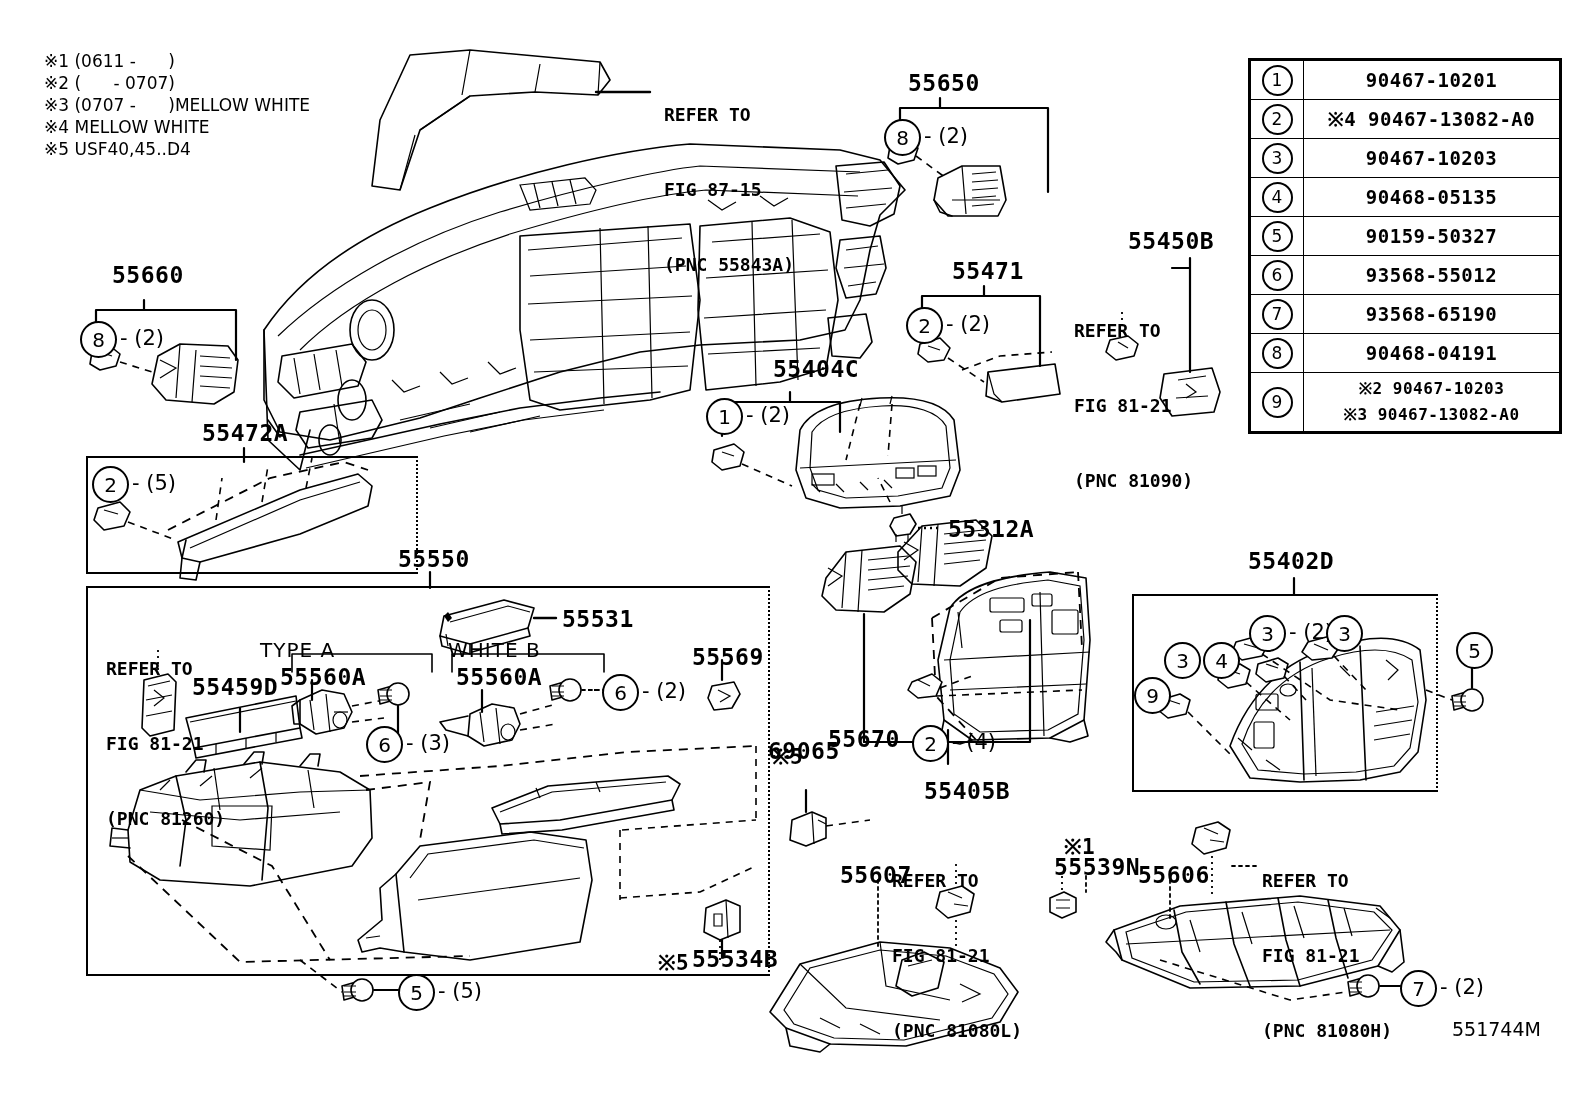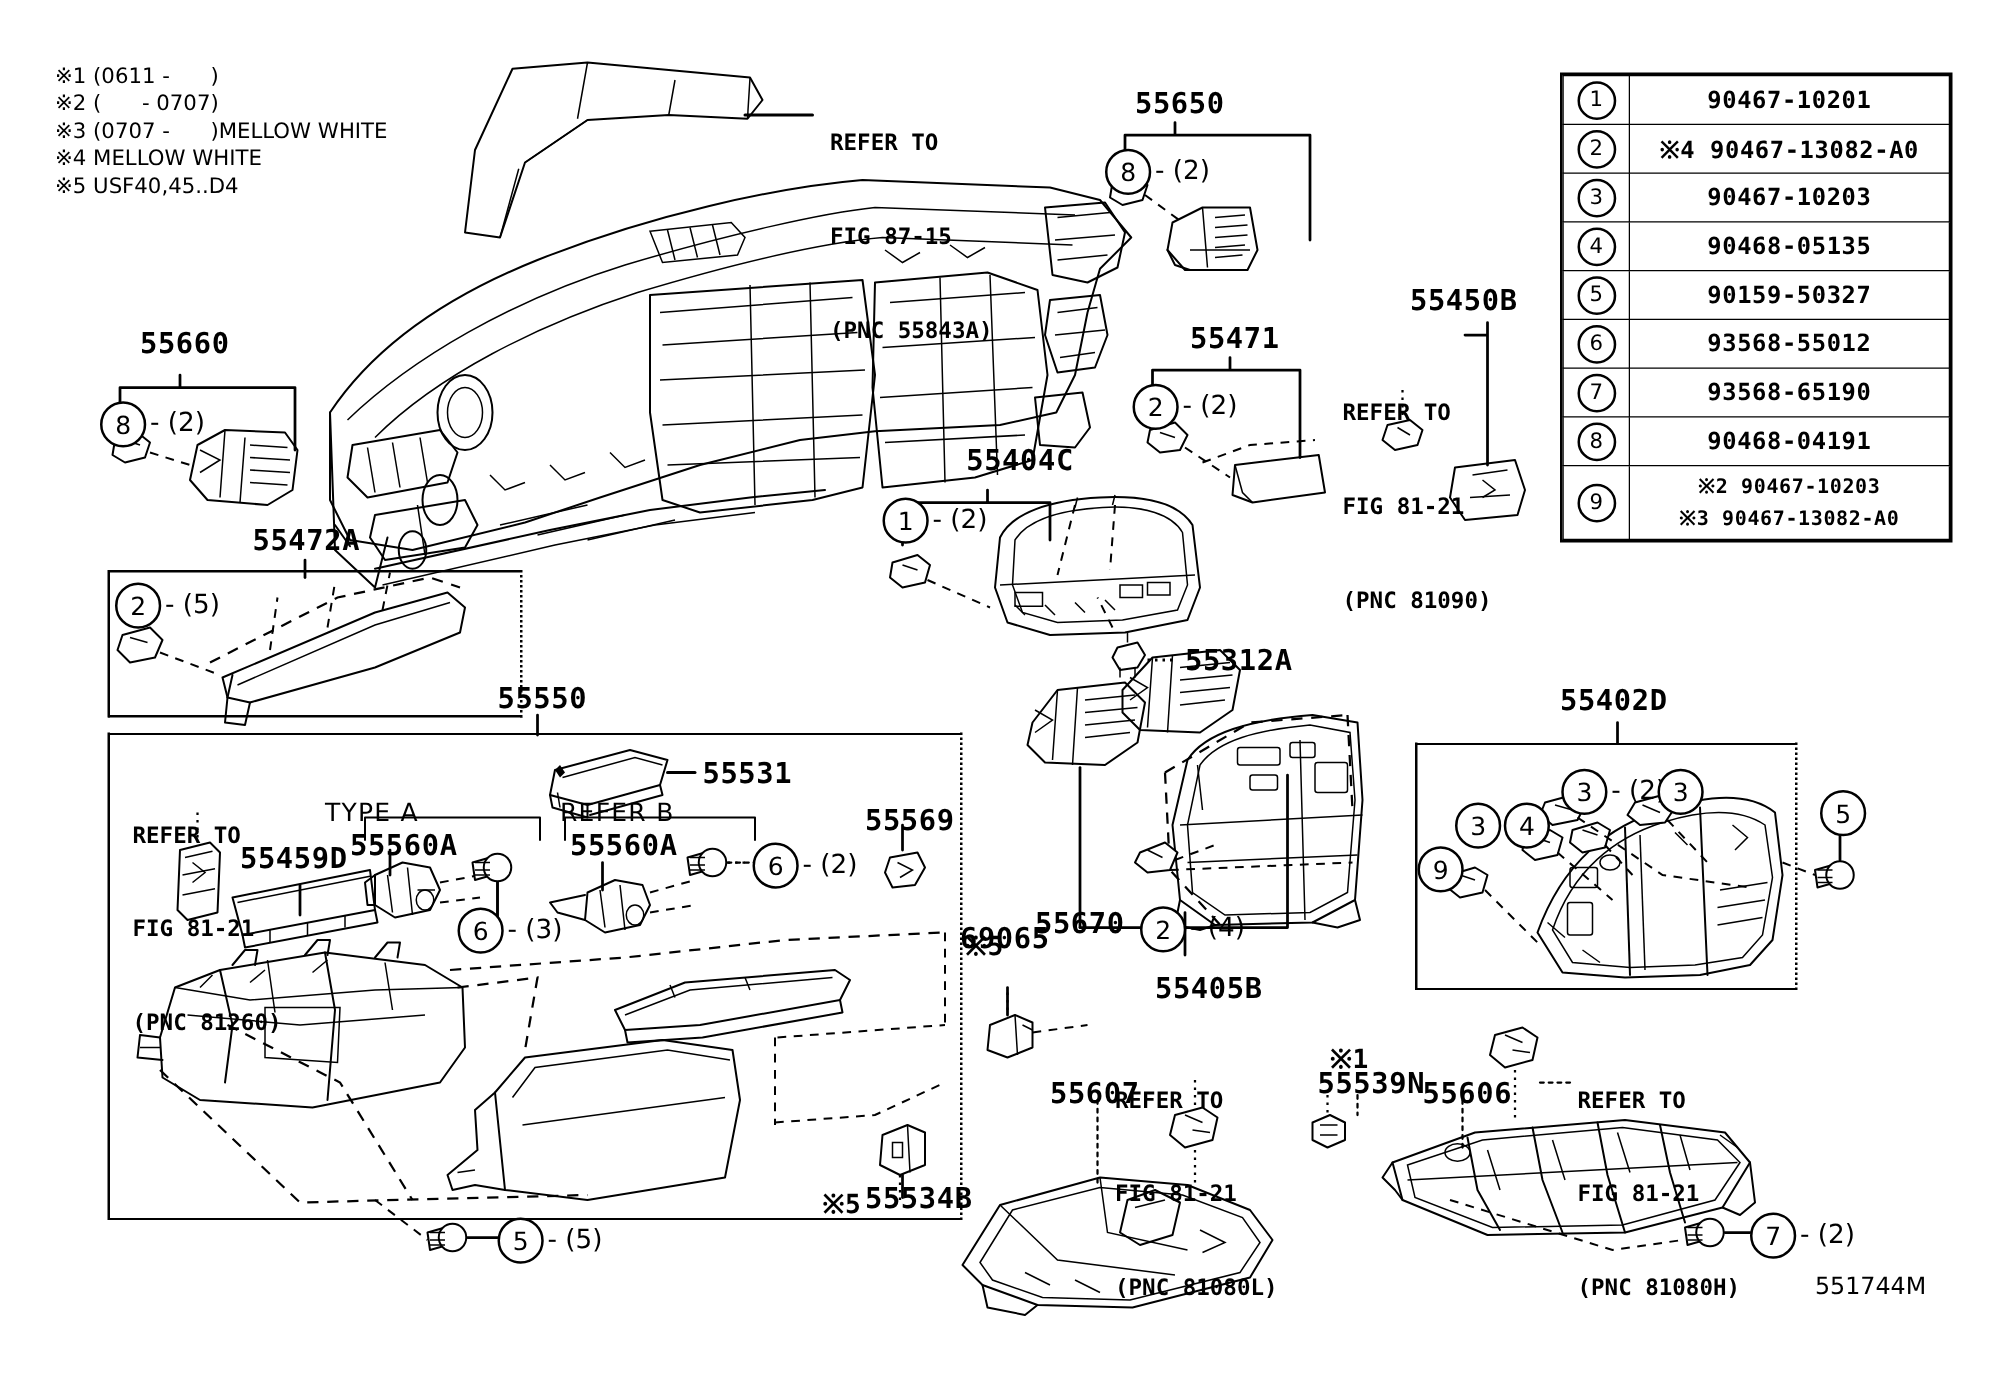--- a/index.html
+++ b/index.html
@@ -566,21 +566,21 @@
   <div class="txt pn" style="left:692px;top:946px;">55534B</div>
   <div class="txt pn" style="left:828px;top:726px;">55670</div>
   <div class="txt pn" style="left:924px;top:778px;">55405B</div>
   <div class="txt pn" style="left:1248px;top:548px;">55402D</div>
   <div class="txt pn" style="left:840px;top:862px;">55607</div>
   <div class="txt pn-s" style="left:1064px;top:832px;">※1</div>
   <div class="txt pn" style="left:1054px;top:854px;">55539N</div>
   <div class="txt pn" style="left:1138px;top:862px;">55606</div>
 
   <div class="txt type-lbl" style="left:260px;top:638px;">TYPE A</div>
-  <div class="txt type-lbl" style="left:448px;top:638px;">REFER B</div>
+  <div class="txt type-lbl" style="left:448px;top:638px;">WHITE B</div>
 
   <div class="txt refer" style="left:664px;top:52px;">
     <div>REFER TO</div>
     <div>FIG 87-15</div>
     <div>(PNC 55843A)</div>
   </div>
 
   <div class="txt refer" style="left:1074px;top:268px;">
     <div>REFER TO</div>
     <div>FIG 81-21</div>

